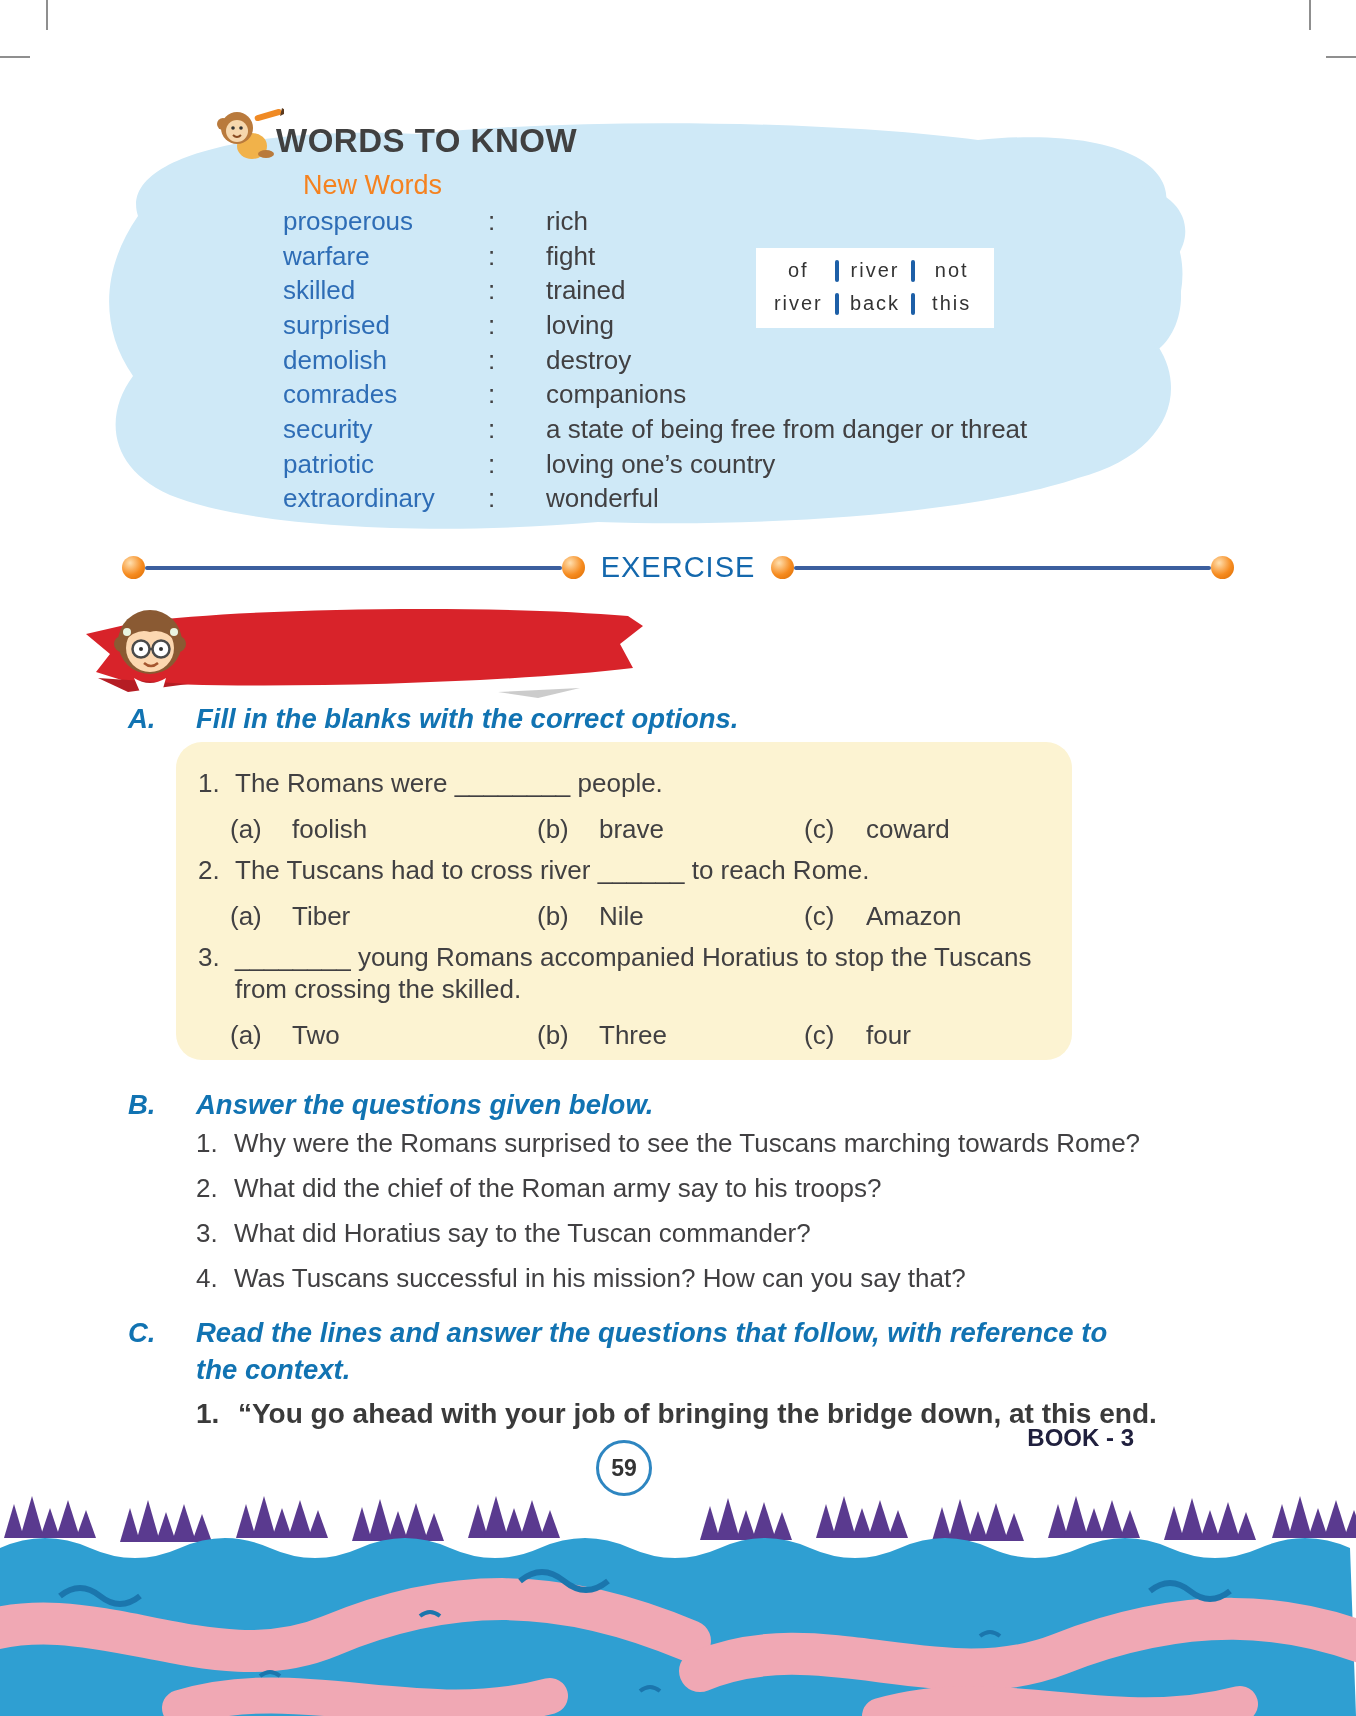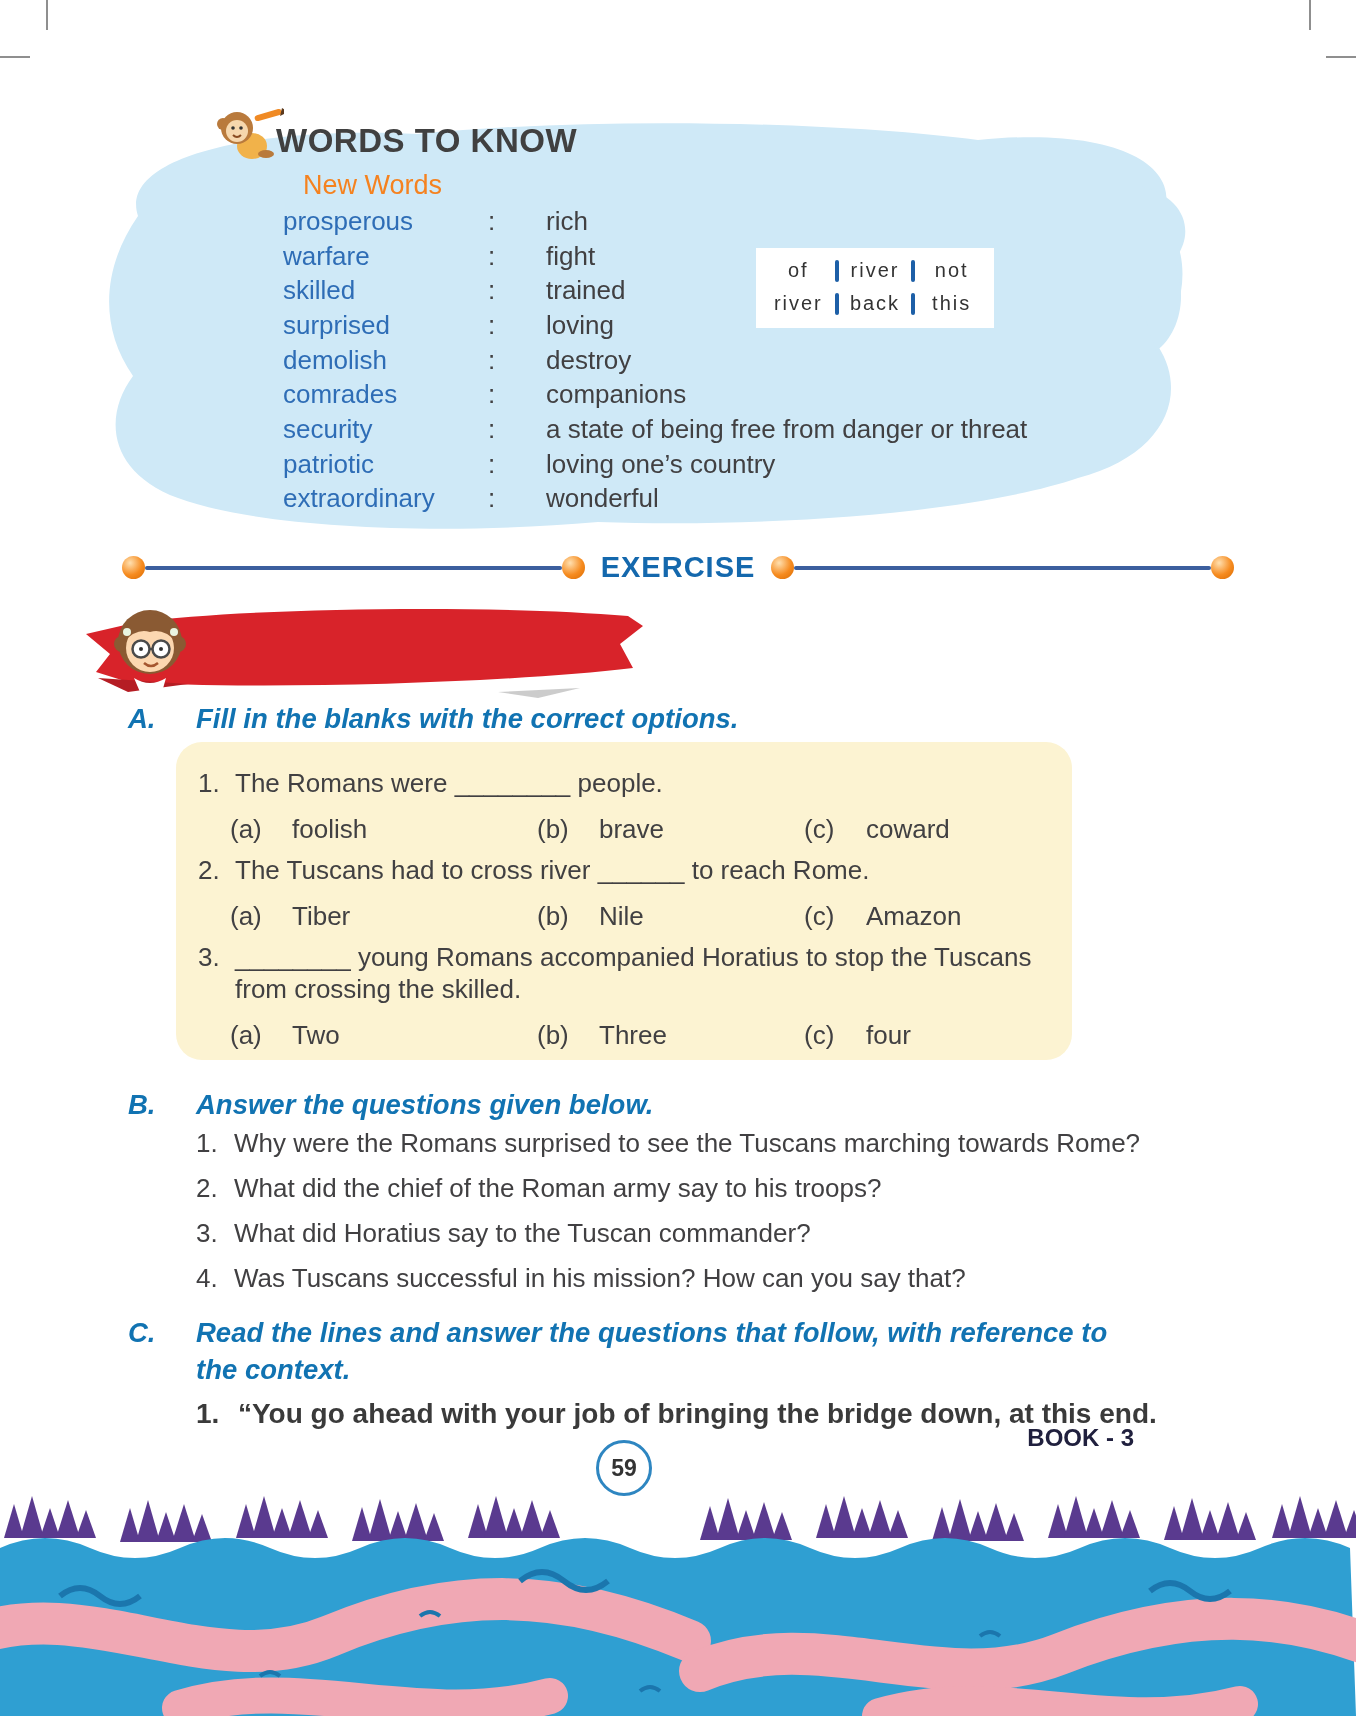--- a/index.html
+++ b/index.html
@@ -27,21 +27,21 @@
   .sight-rows{background:#ffffff;padding:6px 6px 8px;}
   .sight-row{display:flex;align-items:center;font-size:20px;letter-spacing:2px;color:#333;padding:5px 0;}
   .sight-cell{flex:1;text-align:center;}
   .sight-div{width:4px;height:22px;background:#1d5fa7;border-radius:2px;}
 
   
   .exercise{position:absolute;left:122px;top:551px;width:1112px;display:flex;align-items:center;}
   .ball{width:23px;height:23px;border-radius:50%;flex:0 0 auto;
         background:radial-gradient(circle at 35% 30%, #ffe0b0, #f68b1f 55%, #d96a00);}
   .exline{flex:1;height:4px;background:#3c5f9e;border-radius:2px;}
-  .extext{color:#1468ad;font-weight:bold;font-size:29px;letter-spacing:1px;margin:0 16px;}
+  .extext{color:#1468ad;font-weight:normal;font-size:29px;letter-spacing:1px;margin:0 16px;}
 
   
   .comp-banner{position:absolute;left:68px;top:592px;width:600px;height:110px;}
   .comp-title{position:absolute;left:205px;top:638px;color:#ffffff;font-weight:bold;font-size:31px;}
   .girl-svg{position:absolute;left:100px;top:592px;}
 
   
   .sec-head{position:absolute;display:flex;color:#1173b2;font-weight:bold;font-style:italic;font-size:27.5px;line-height:1.35;}
   .sec-label{width:68px;flex:0 0 auto;}
 

